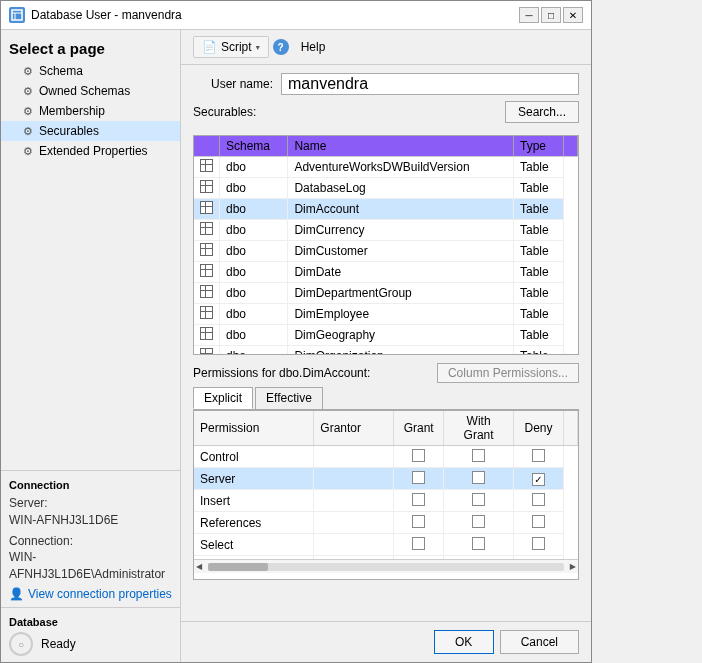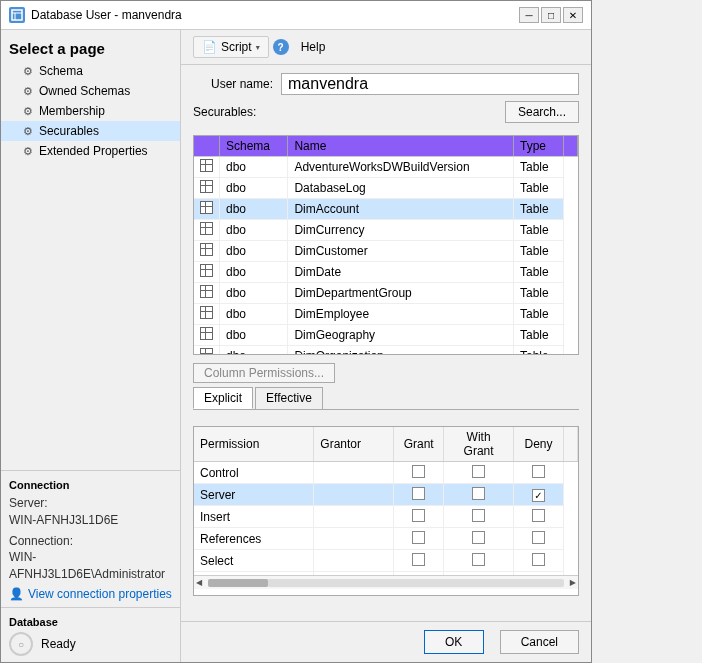--- a/index.html
+++ b/index.html
@@ -40,32 +40,32 @@
     .table { width: 100%; border-collapse: collapse; }
     .table th { background: #8b5cf6; border-bottom: 1px solid #ccc; border-right: 1px solid #a3a3a3; padding: 3px 6px; text-align: left; font-weight: normal; font-size: 12px; }
     .table td { border-bottom: 1px solid #eee; border-right: 1px solid #eee; padding: 2px 6px; font-size: 12px; }
     .table tr.selected td { background: #cce5ff; }
     .grid-icon { display: inline-block; width: 13px; height: 13px; border: 1px solid #666; position: relative; background: white; }
     .grid-icon::before { content: ''; position: absolute; top: 4px; left: 0; right: 0; height: 1px; background: #666; }
     .grid-icon::after { content: ''; position: absolute; top: 0; bottom: 0; left: 4px; width: 1px; background: #666; }
     .permissions-area { padding: 4px 12px 4px 12px; }
     .permissions-label { font-size: 12px; margin-bottom: 4px; display: flex; justify-content: space-between; align-items: center; }
     .col-perm-btn { padding: 2px 10px; border: 1px solid #aaa; background: #f5f5f5; cursor: pointer; font-size: 12px; color: #888; }
-    .tabs { display: flex; margin-bottom: 16px; border-bottom: 1px solid #aaa; }
+    .tabs { display: flex; margin-bottom: 0; border-bottom: 1px solid #aaa; }
     .tab { padding: 3px 10px; border: 1px solid #aaa; border-bottom: none; background: #f0f0f0; cursor: pointer; font-size: 12px; margin-right: 2px; position: relative; bottom: 0; }
     .tab.active { background: white; border-bottom: 1px solid white; z-index: 1; }
     .perm-table-container { border: 1px solid #aaa; overflow: hidden; background: white; height: 170px; }
     .perm-table { width: 100%; border-collapse: collapse; }
     .perm-table th { background: #f5f5f5; border-bottom: 1px solid #ccc; border-right: 1px solid #ddd; padding: 3px 6px; text-align: left; font-weight: normal; font-size: 12px; }
     .perm-table td { border-bottom: 1px solid #eee; border-right: 1px solid #eee; padding: 2px 6px; font-size: 12px; height: 22px; }
     .perm-table tr.selected td { background: #cce5ff; }
     .checkbox { width: 13px; height: 13px; border: 1px solid #888; display: inline-flex; align-items: center; justify-content: center; background: white; cursor: pointer; }
     .checkbox.checked { background: white; }
     .checkbox.checked::after { content: '✓'; font-size: 10px; color: #000; }
-    .footer { padding: 8px 12px; display: flex; justify-content: flex-end; gap: 16px; border-top: 1px solid #ccc; background: #f0f0f0; }
+    .footer { padding: 8px 12px; display: flex; justify-content: flex-end; gap: 6px; border-top: 1px solid #ccc; background: #f0f0f0; }
     .footer-btn { padding: 4px 20px; border: 1px solid #aaa; background: #f5f5f5; cursor: pointer; font-size: 12px; min-width: 60px; }
     .footer-btn.primary { border: 1px solid #0066cc; }
     .main-content { display: flex; flex-direction: column; flex: 1; overflow: hidden; }
     .table-scroll-area { height: 220px; overflow-y: auto; overflow-x: hidden; position: relative; }
     .perm-scroll-area { overflow-y: auto; overflow-x: hidden; height: 148px; }
     .horiz-scroll-track { flex: 1; height: 8px; background: #ddd; margin: 0 4px; border-radius: 2px; }
     .scrollbar-thumb { height: 8px; width: 60px; background: #b0b0b0; border-radius: 2px; }
     .vscroll-arrow { font-size: 8px; padding: 0 2px; color: #555; }
     .perm-horiz-scroll { height: 14px; background: #f5f5f5; border-top: 1px solid #ccc; display: flex; align-items: center; }
   </style>
@@ -250,20 +250,21 @@
       <td>Table</td>
     </tr>
                 </tbody>
             </table>
           </div>
 
         </div>
 
         <div class="permissions-area">
           <div class="permissions-label">
+            <span>Permissions for dbo.DimAccount:</span>
             <button class="col-perm-btn">
               <span>Column Permissions...</span>
             </button>
           </div>
           <div class="tabs">
             <div class="tab active">
               <span>Explicit</span>
             </div>
             <div class="tab">
               <span>Effective</span>

